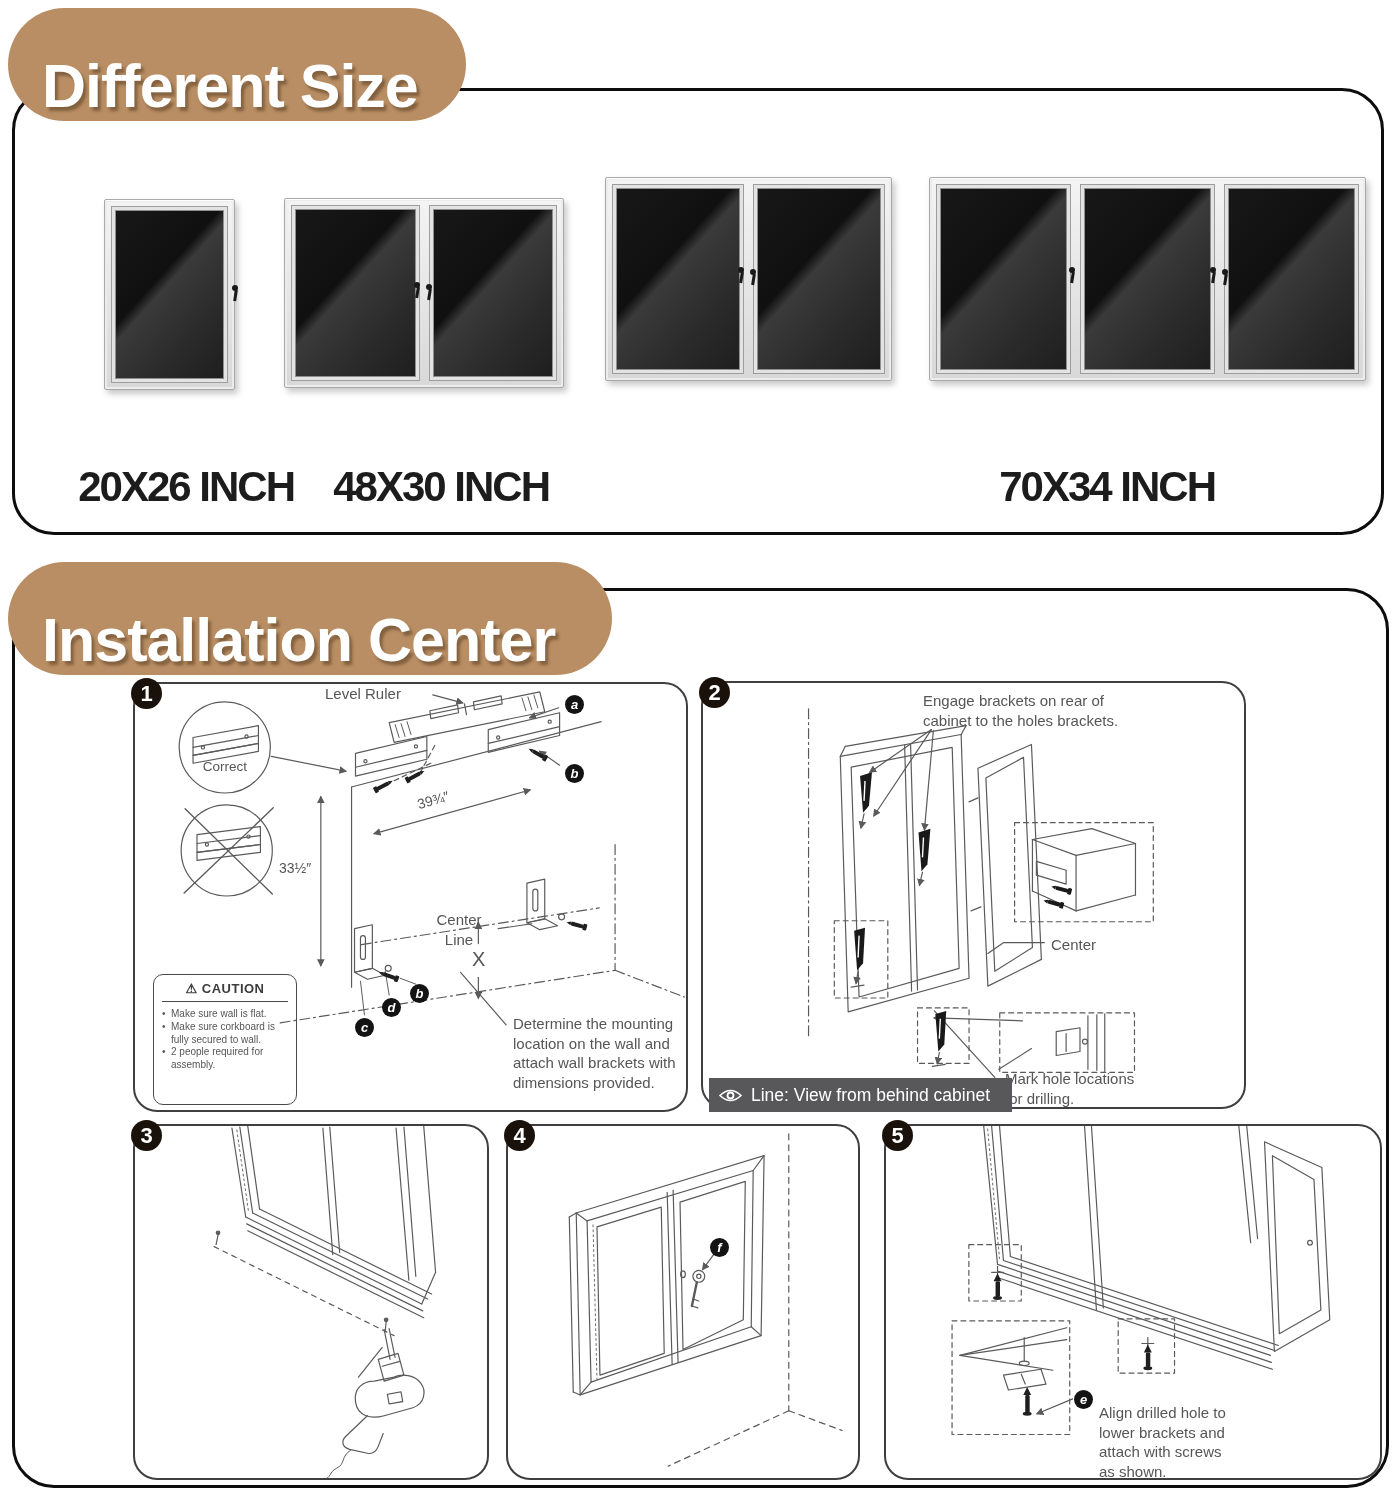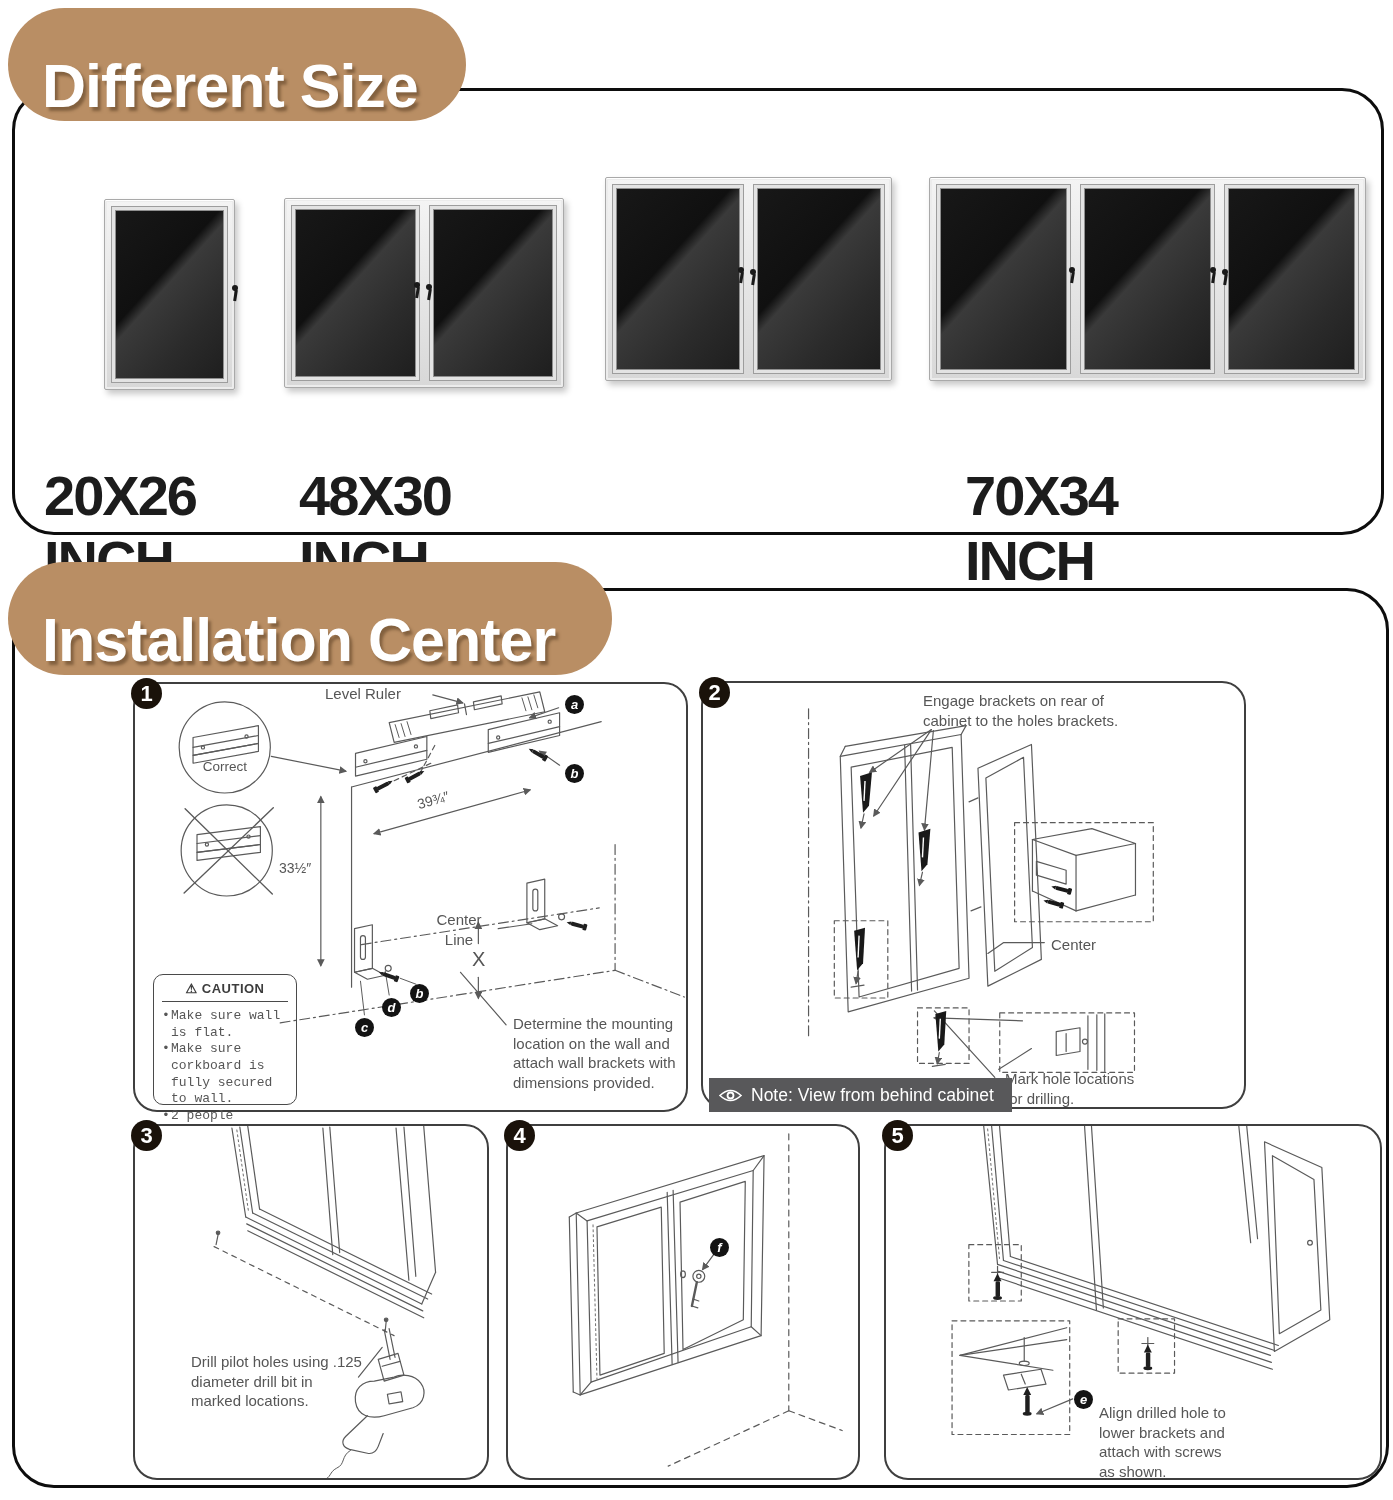--- a/index.html
+++ b/index.html
@@ -24,21 +24,21 @@
   .board-frame { width:100%; height:100%; background:linear-gradient(180deg,#f4f4f4,#d8d8d8);
                  border:1px solid #a9a9a9; border-radius:2px; padding:7px; display:flex; gap:11px;
                  box-shadow:inset 0 1px 0 #ffffff, inset 0 0 0 2px #ececec, 3px 4px 6px rgba(0,0,0,.22); }
   .door { flex:1; border:3px solid #e3e3e3; box-shadow:inset 0 0 0 1px #8f8f8f, 0 0 0 1px #9d9d9d;
           background:linear-gradient(132deg,#181818 0%, #101010 40%, #3a3a3a 46%, #2b2b2b 72%, #1e1e1e 100%); }
   .key { position:absolute; width:8px; height:17px; z-index:3; }
   .key::before { content:""; position:absolute; top:0; left:1px; width:6px; height:6px; border-radius:50%;
                  background:#191919; }
   .key::after  { content:""; position:absolute; top:5px; left:3px; width:2.5px; height:11px; background:#191919;
                  transform:rotate(9deg); }
-  .size-label { position:absolute; width:250px; text-align:left; font-weight:bold; font-size:56px;
+  .size-label { position:absolute; width:250px; text-align:right; font-weight:bold; font-size:42px;
                 letter-spacing:-2px; color:#1c1c1c; }
 
   
   .panel { position:absolute; border:2px solid #3f3f3f; border-radius:24px; background:#fff; }
   .art { position:absolute; left:0; top:0; width:100%; height:100%; }
   .badge { position:absolute; left:-4px; top:-6px; width:31px; height:31px; border-radius:50%;
            background:#1a120a; color:#fff; text-align:center; font-weight:bold; font-size:22px;
            line-height:31px; z-index:4; }
   .lbl { position:absolute; font-size:15px; line-height:1.3; color:#565656; }
   .letter { position:absolute; width:19px; height:19px; border-radius:50%; background:#131313; color:#fff;
@@ -46,21 +46,21 @@
   .dim { position:absolute; font-size:14px; color:#565656; }
   .dim-w { transform:rotate(-16deg); }
   .xmark { position:absolute; font-size:20px; color:#565656; }
 
   
   .caution { position:absolute; left:10px; top:290px; width:144px; height:131px; border:1.5px solid #4a4a4a;
              border-radius:10px; padding:6px 8px 4px 8px;margin-left:8px; }
   .caution-title { text-align:center; font-weight:bold; font-size:13px; letter-spacing:.5px; color:#3c3c3c;
                    padding-bottom:5px; border-bottom:1.5px solid #4a4a4a; }
   .caution ul { list-style:none; margin-top:6px; }
-  .caution li { font-size:13px; line-height:1.28; color:#565656; padding-left:9px; position:relative;font-family:Liberation Mono, monospace; }
+  .caution li { font-size:10px; line-height:1.28; color:#565656; padding-left:9px; position:relative; }
   .caution li::before { content:"•"; position:absolute; left:0; top:0; }
 
   
   .note-banner { position:absolute; left:6px; top:395px; width:303px; height:34px; background:#58585a;
                  color:#fff; display:flex; align-items:center; gap:9px; padding:0 10px; font-size:17.5px; z-index:3; }
 </style>
 </head>
 <body>
 
 <div class="page">
@@ -324,21 +324,21 @@
       </g>
     </svg>
     <div class="lbl" style="left:220px;top:8px;width:204px">Engage brackets on rear of cabinet to the holes brackets.</div>
     <div class="lbl" style="left:348px;top:252px;width:80px">Center</div>
     <div class="lbl" style="left:302px;top:386px;width:142px">Mark hole locations for drilling.</div>
     <div class="note-banner">
       <svg width="23" height="15" viewBox="0 0 24 14">
         <path d="M1,7 Q12,-3.5 23,7 Q12,17.5 1,7 Z" fill="none" stroke="#fff" stroke-width="1.6"></path>
         <circle cx="12" cy="7" r="3.1" fill="none" stroke="#fff" stroke-width="1.9"></circle>
       </svg>
-      <span>Note: View from behind cabinet</span>
+      <span>Line: View from behind cabinet</span>
     </div>
   </div>
 
   <div class="panel" style="left:133px;top:1124px;width:356px;height:356px">
     <div class="badge">3</div>
     <svg class="art" viewBox="0 0 356 356">
       <g fill="none" stroke="#5a5a5a" stroke-width="1.2" stroke-linecap="round" stroke-linejoin="round">
         <line x1="98" y1="2" x2="112" y2="92"></line>
         <line x1="106" y1="1" x2="119" y2="88"></line>
         <line x1="114" y1="0" x2="126" y2="84"></line>
@@ -363,21 +363,20 @@
         <line x1="252" y1="206" x2="258" y2="236"></line>
           <line x1="257" y1="205" x2="263" y2="234"></line>
         <polygon points="246,236 266,230 272,252 252,258"></polygon>
         <line x1="250" y1="243" x2="268" y2="238"></line>
         <path d="M242,258 C230,258 221,266 223,279 C225,293 238,297 252,293 L281,285 C293,281 295,268 289,260 C283,252 270,250 262,254 Z"></path>
         <rect x="256" y="270" width="14" height="10" transform="rotate(-10 263 275)"></rect>
         <path d="M235,293 L213,314 C208,319 210,325 217,327 L235,331 C240,332 244,329 246,324 L251,311"></path>
         <path d="M218,328 C208,334 213,342 204,346 C196,350 199,356 190,358" stroke-width="1"></path>
       </g>
     </svg>
-    <div class="lbl" style="left:56px;top:226px;width:174px">Drill pilot holes using .125 diameter drill bit in marked locations.</div>
   </div>
 
   <div class="panel" style="left:506px;top:1124px;width:354px;height:356px">
     <div class="badge">4</div>
     <svg class="art" viewBox="0 0 354 356">
       <defs>
           <marker id="ar4" viewBox="0 0 10 10" refX="8" refY="5" markerWidth="6.5" markerHeight="6.5" orient="auto-start-reverse">
             <path d="M0,0L10,5L0,10z" fill="#5a5a5a"></path>
           </marker>
         </defs>

